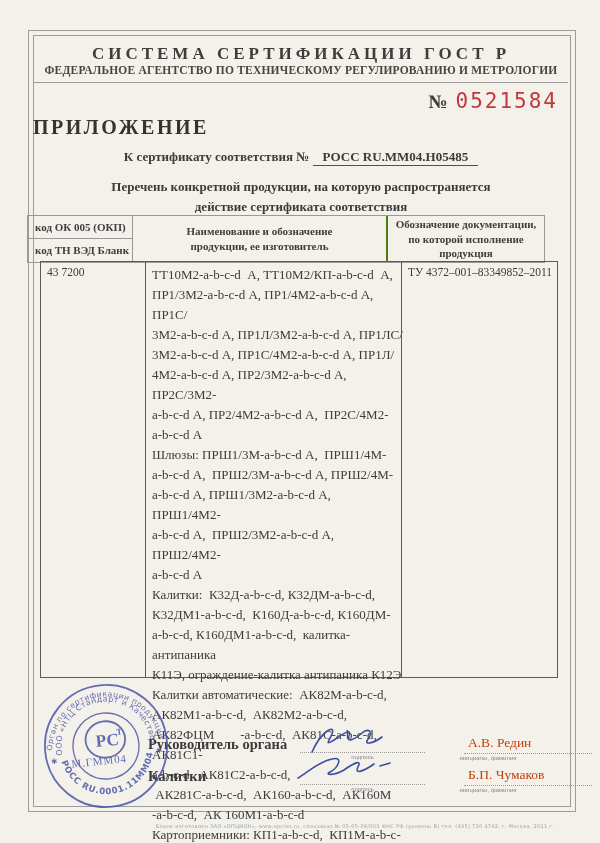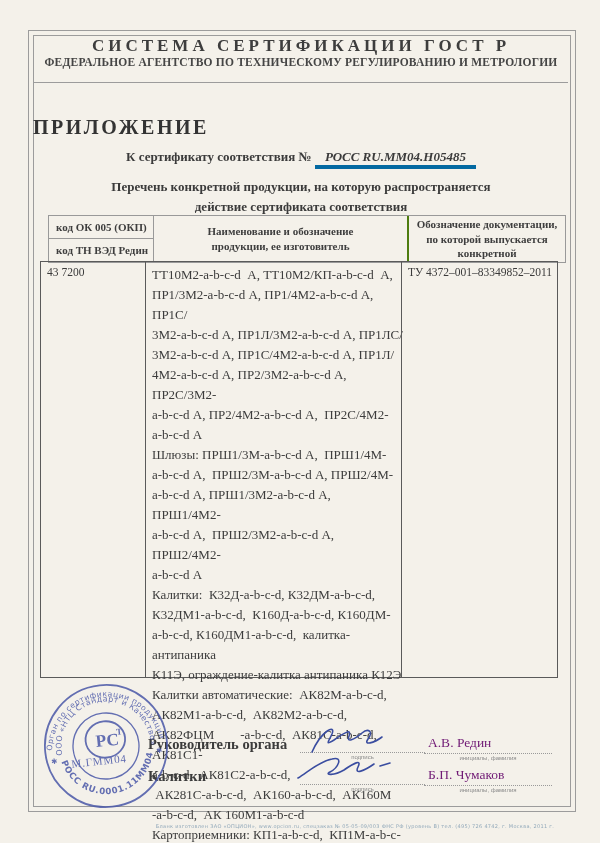--- a/index.html
+++ b/index.html
@@ -6,36 +6,36 @@
   .page{
     position:relative;width:600px;height:843px;overflow:hidden;
     background:#f4f1ea;
     font-family:"Liberation Serif","DejaVu Serif",serif;
     color:#3a3a3a;
   }
   .border-outer{position:absolute;left:28px;top:30px;width:546px;height:780px;border:1px solid #9c9c9c;}
   .border-inner{position:absolute;left:33px;top:35px;width:536px;height:770px;border:1px solid #9c9c9c;}
 
   .header-band{position:absolute;left:34px;top:36px;width:534px;height:46px;border-bottom:1px solid #9c9c9c;text-align:center;}
-  .header-system{margin-top:0;font-size:17px;font-weight:bold;letter-spacing:4px;color:#3d3d3d;}
+  .header-system{margin-top:8px;font-size:17px;font-weight:bold;letter-spacing:4px;color:#3d3d3d;}
   .header-agency{margin-top:0;font-size:11.5px;font-weight:bold;letter-spacing:0.2px;color:#454545;}
 
   .blank-number{position:absolute;top:89px;right:42px;font-size:19px;white-space:nowrap;}
   .blank-number .prefix{color:#3c3c3c;font-weight:bold;margin-right:8px;}
   .blank-number .value{color:#c0393b;font-family:"DejaVu Sans Mono",monospace;font-size:21px;letter-spacing:2px;}
 
   .appendix-title{position:absolute;left:33px;top:116px;width:536px;text-align:left;
     font-size:20px;font-weight:bold;letter-spacing:2.5px;color:#333;}
   .cert-line{position:absolute;left:33px;top:149px;width:536px;text-align:center;font-size:13px;font-weight:bold;color:#3b3b3b;}
-  .cert-line .cert-num{border-bottom:4px solid #0369a1;padding:0 10px 1px 10px;font-weight:bold;font-style:italic;}
+  .cert-line .cert-num{border-bottom:1px solid #0369a1;padding:0 10px 1px 10px;font-weight:bold;}
   .subtitle{position:absolute;left:33px;top:177px;width:536px;text-align:center;
     font-size:13px;font-weight:bold;line-height:1.5;white-space:pre-line;color:#3b3b3b;}
 
   
-  .thead{position:absolute;left:48px;top:215px;width:516px;height:46px;border:1px solid #999;}
+  .thead{position:absolute;left:27px;top:215px;width:516px;height:46px;border:1px solid #999;}
   .th-col1{position:absolute;left:0;top:0;width:105px;height:100%;border-right:1px solid #999;box-sizing:border-box;}
   .th-col1-top{height:23px;border-bottom:1px solid #999;box-sizing:border-box;display:flex;align-items:center;padding-left:7px;}
   .th-col1-bot{height:23px;display:flex;align-items:center;padding-left:7px;}
   .th-col2{position:absolute;left:105px;top:0;width:255px;height:100%;border-right:2px solid #4d7c0f;box-sizing:border-box;
     display:flex;align-items:center;justify-content:center;text-align:center;white-space:pre-line;}
   .th-col3{position:absolute;left:360px;top:0;width:156px;height:100%;
     display:flex;align-items:center;justify-content:center;text-align:center;white-space:pre-line;}
   .thead div{font-size:11px;font-weight:bold;line-height:1.35;color:#3e3e3e;}
 
   .tbody{position:absolute;left:40px;top:261px;width:516px;height:415px;border:1.5px solid #5a5a5a;box-sizing:content-box;}
@@ -49,21 +49,21 @@
   
   .sig-label{position:absolute;font-size:14.5px;font-weight:bold;color:#3b3b3b;white-space:nowrap;}
   .lbl-head{left:148px;top:736px;}
   .lbl-expert{left:148px;top:768px;}
   .sig-line{position:absolute;width:125px;height:16px;border-bottom:1px dotted #9a9a9a;}
   .sig-line-1{left:300px;top:736px;}
   .sig-line-2{left:300px;top:768px;}
   .sig-caption{position:absolute;width:125px;text-align:center;font-size:6px;color:#8a8a8a;font-family:"Liberation Sans",sans-serif;}
   .cap-sign-1{left:300px;top:754px;}
   .cap-sign-2{left:300px;top:786px;}
-  .sig-name{position:absolute;width:128px;font-size:13.5px;color:#701a75;border-bottom:1px dotted #9a9a9a;padding:0 0 2px 4px;box-sizing:border-box;white-space:nowrap;}
+  .sig-name{position:absolute;width:128px;font-size:13.5px;color:#c2410c;border-bottom:1px dotted #9a9a9a;padding:0 0 2px 4px;box-sizing:border-box;white-space:nowrap;margin-left:40px;}
   .name-1{left:424px;top:735px;}
   .name-2{left:424px;top:767px;}
   .cap-name-1{left:424px;top:755px;width:128px;}
   .cap-name-2{left:424px;top:787px;width:128px;}
   .sig-scribble{position:absolute;z-index:6;}
   .scribble-1{left:302px;top:722px;}
   .scribble-2{left:294px;top:752px;}
 
   .stamp{position:absolute;left:40px;top:680px;width:132px;height:132px;opacity:0.85;z-index:5;transform:rotate(-6deg);}
 
@@ -75,40 +75,43 @@
 
 <div class="page">
   <div class="border-outer"></div>
   <div class="border-inner"></div>
 
   <div class="header-band">
     <div class="header-system">СИСТЕМА СЕРТИФИКАЦИИ ГОСТ Р</div>
     <div class="header-agency">ФЕДЕРАЛЬНОЕ АГЕНТСТВО ПО ТЕХНИЧЕСКОМУ РЕГУЛИРОВАНИЮ И МЕТРОЛОГИИ</div>
   </div>
 
+  <div class="blank-number">
+    <span class="prefix">№</span><span class="value">0521584</span>
+  </div>
 
   <div class="appendix-title">ПРИЛОЖЕНИЕ</div>
 
   <div class="cert-line">
     <span>К сертификату соответствия №</span>
     <span class="cert-num">РОСС RU.MM04.H05485</span>
   </div>
 
   <div class="subtitle">Перечень конкретной продукции,  на которую распространяется
 действие сертификата соответствия</div>
 
   <div class="thead">
     <div class="th-col1">
       <div class="th-col1-top">код ОК 005 (ОКП)</div>
-      <div class="th-col1-bot">код ТН ВЭД Редин</div>
+      <div class="th-col1-bot">код ТН ВЭД Бланк</div>
     </div>
     <div class="th-col2">Наименование и обозначение
 продукции, ее изготовитель</div>
     <div class="th-col3">Обозначение документации,
-по которой выпускается конкретной</div>
+по которой исполнение продукция</div>
   </div>
 
   <div class="tbody">
     <div class="td-col1">43 7200</div>
     <div class="td-col2">ТТ10М2-a-b-c-d  А, ТТ10М2/КП-a-b-c-d  А,
 ПР1/3М2-a-b-c-d А, ПР1/4М2-a-b-c-d А, ПР1С/
 3М2-a-b-c-d А, ПР1Л/3М2-a-b-c-d А, ПР1ЛС/
 3М2-a-b-c-d А, ПР1С/4М2-a-b-c-d А, ПР1Л/
 4М2-a-b-c-d А, ПР2/3М2-a-b-c-d А, ПР2С/3М2-
 a-b-c-d А, ПР2/4М2-a-b-c-d А,  ПР2С/4М2-

